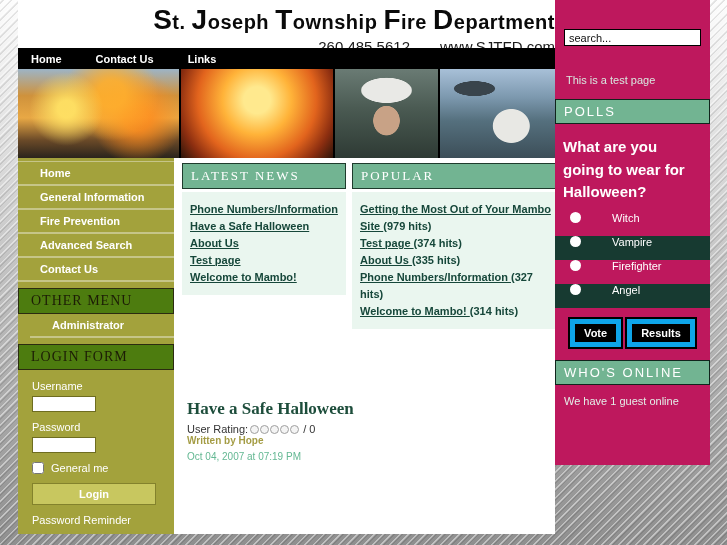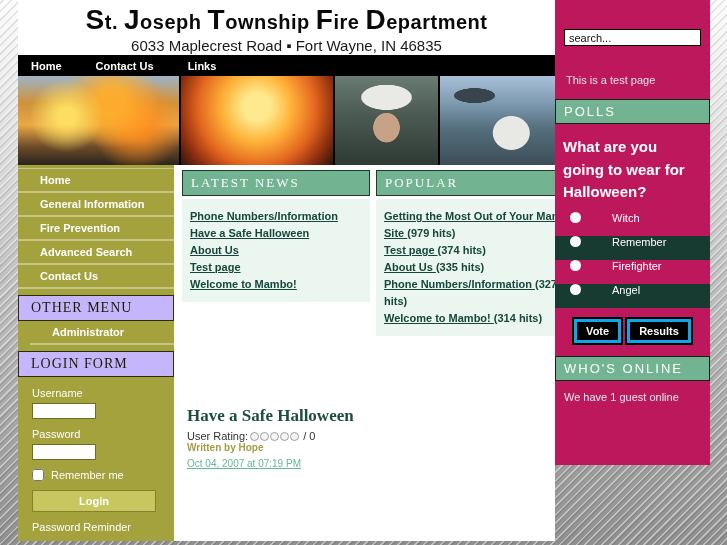--- a/index.html
+++ b/index.html
@@ -8,21 +8,21 @@
     font-family:"Liberation Sans", sans-serif;
     overflow:hidden;
     background:
       repeating-linear-gradient(135deg, rgba(255,255,255,.45) 0 1px, rgba(0,0,0,.10) 2px 3px, rgba(255,255,255,0) 3px 6px),
       linear-gradient(180deg,#fdfdfd 0%, #e9e9e9 18%, #c2c2c2 50%, #8f8f8f 100%);
   }
   .viewport { position:relative; width:727px; height:545px; overflow:hidden; }
   .page { position:absolute; left:18px; top:0; width:692px; height:545px; display:flex; }
   .main-col { width:537px; }
   
-  .header { background:#fff; height:55px; overflow:hidden; text-align:center; position:relative; z-index:1; }
+  .header { background:#fff; height:48px; overflow:hidden; text-align:right; position:relative; z-index:1; }
   .site-title { font-size:20px; font-weight:600; color:#0a0a0a; padding-top:4px; letter-spacing:.5px; }
   .site-title .cap { font-size:28px; }
   .site-address { font-size:15px; color:#1a1a1a; margin-top:1px; }
   .site-phone { font-size:15px; color:#1a1a1a; margin-top:2px; }
   .site-phone .sp { display:inline-block; width:30px; }
   
   .nav { background:#000; height:21px; display:flex; align-items:center; gap:34px; padding-left:13px; position:relative; z-index:2; }
   .nav-item { color:#fff; font-size:11px; font-weight:bold; cursor:pointer; }
   
   .photos { height:89px; display:flex; background:#000; gap:2px; }
@@ -43,76 +43,75 @@
   .photo4 { width:115px;
     background:
       radial-gradient(ellipse 27% 32% at 62% 64%, #e8e8e4 0 58%, rgba(0,0,0,0) 61%),
       radial-gradient(ellipse 30% 14% at 30% 22%, #39444c 0 58%, rgba(0,0,0,0) 61%),
       linear-gradient(180deg,#a8c0d8 0%, #7c98ae 32%, #55707e 58%, #3c4e58 100%); }
   
   .columns { display:flex; background:#fff; min-height:368px; }
   .left-menu { width:156px; background:#a3a23c; padding:3px 0 0 0; flex-shrink:0; }
   .menu-item { color:#fff; font-weight:bold; font-size:11px; padding:5px 6px 5px 22px; border-bottom:2px solid #c6c588; cursor:pointer; }
   .menu-item:first-child { border-top:1px solid #c6c588; }
-  .menu-header { background:#c4b5fd; border:1px solid #2b2b10; color:#1d1d06;
+  .menu-header { background:#4d7c0f; border:1px solid #2b2b10; color:#1d1d06;
     font-family:"Liberation Serif", serif; font-size:14px; letter-spacing:1px; padding:4px 6px 4px 12px; margin-top:6px; }
   .menu-sub { margin-top:0;margin-left:12px; }
   .login-block { padding:10px 10px 0 14px;border-radius:8px; }
   .form-label { color:#fff; font-size:11px; margin-bottom:4px; }
   .text-input { width:64px; height:16px; background:#fff; border:1px solid #6e6d20; font-size:11px; display:block; margin-bottom:9px; padding:0 3px; }
   .remember-row { display:flex; align-items:center; gap:7px; color:#fff; font-size:11px; margin:3px 0 9px 0; }
   .remember-row input { width:12px; height:12px; }
   .login-btn { display:block; width:124px; background:#c8c75f; border:1px solid #83822c; color:#fff; font-weight:bold; font-size:11px; text-align:center; padding:4px 0; margin-bottom:9px; cursor:pointer; }
   .pw-reminder { color:#fff; font-size:11px; margin-bottom:8px; cursor:pointer; }
   
   .center { flex:1; padding:5px 0 0 8px; }
   .news-row { display:flex; gap:6px; }
-  .module { width:188px; }
+  .module { width:164px; }
   .module.popular { width:215px; }
   .module-header { background:#72b492; border:1px solid #1e3b2c; color:#fff;
     font-family:"Liberation Serif", serif; font-size:13px; letter-spacing:2px; padding:4px 8px; }
   .module-body { background:#eaf6ef; padding:9px 8px; margin-top:3px; }
   .news-link { display:block; color:#16473a; font-size:11px; font-weight:bold; text-decoration:underline; line-height:1.55; cursor:pointer; }
   .pop-item { color:#16473a; font-size:11px; font-weight:bold; line-height:1.55; }
   .pop-item .lbl { text-decoration:underline; cursor:pointer; }
   
   .article { margin-top:70px; padding-left:5px; }
   .article-title { font-family:"Liberation Serif", serif; font-size:17px; font-weight:bold; color:#1d4d3b; cursor:pointer; }
   .rating-row { display:flex; align-items:center; font-size:11px; color:#333; margin-top:4px; }
   .rating-circles { display:flex; gap:1px; margin:0 4px 0 2px; }
   .circ { width:9px; height:9px; border:1px solid #9f9f9f; border-radius:50%; background:#f4f4f4; }
   .byline { color:#a49c44; font-size:10px; font-weight:bold; }
-  .art-date { color:#64b893; font-size:10px; margin-top:5px;text-decoration:underline; }
+  .art-date { color:#64b893; font-size:10px; margin-top:5px; }
   
   .sidebar { width:155px; background:#be185d; height:465px; flex-shrink:0; }
   .search-input { width:137px; height:17px; margin:29px 0 0 9px; border:1px solid #000; font-size:11px; padding:0 4px; background:#fff; color:#111; }
   .test-link { color:#d9e8e0; font-size:11px; margin:28px 0 0 11px; cursor:pointer; }
   .side-header { background:#72b492; border:1px solid #10241c; color:#fff;
     font-family:Liberation Sans, sans-serif; font-size:13px; letter-spacing:2px; padding:4px 8px; margin-top:13px; }
   .poll-q { color:#fff; font-size:15px; font-weight:bold; line-height:1.5; margin:12px 8px 0 8px; }
   .poll-rows { margin-top:8px; }
   .poll-row { display:flex; align-items:flex-start; height:24px; padding-left:15px; }
   .poll-row.alt { background:#173a31; }
   .radio { width:11px; height:11px; border-radius:50%; background:#fff; cursor:pointer; flex-shrink:0; }
   .poll-label { color:#fff; font-size:11px; margin-left:31px; }
   .poll-buttons { display:flex; gap:6px; justify-content:center; margin-top:11px; }
-  .poll-btn { background:#000; color:#fff; font-size:11px; font-weight:bold; border:3px solid #0ea5e9; box-shadow:0 0 0 2px #000; padding:3px 9px; cursor:pointer; }
+  .poll-btn { background:#000; color:#fff; font-size:11px; font-weight:bold; border:5px solid #0ea5e9; box-shadow:0 0 0 2px #000; padding:3px 9px; cursor:pointer; }
   .online-text { color:#e4efe9; font-size:11px; margin:10px 0 13px 9px; }
 </style>
 </head>
 <body>
 
 <div class="viewport">
   <div class="page">
 
     <div class="main-col">
 
       <div class="header">
         <div class="site-title"><span class="cap">S</span>t. <span class="cap">J</span>oseph <span class="cap">T</span>ownship <span class="cap">F</span>ire <span class="cap">D</span>epartment</div>
-        <div class="site-address">6033 Maplecrest Road  ▪  Fort Wayne, IN 46835</div>
         <div class="site-phone">
           <span>260.485.5612</span><span class="sp"></span><span>www.SJTFD.com</span>
         </div>
       </div>
 
       <div class="nav">
         <span class="nav-item">Home</span>
         <span class="nav-item">Contact Us</span>
         <span class="nav-item">Links</span>
       </div>
@@ -137,21 +136,21 @@
           <div class="menu-item menu-sub">Administrator</div>
 
           <div class="menu-header">LOGIN FORM</div>
           <div class="login-block">
             <div class="form-label">Username</div>
             <input class="text-input" type="text" style="">
             <div class="form-label">Password</div>
             <input class="text-input" type="password" style="">
             <div class="remember-row">
               <input type="checkbox" style="">
-              <span>Remember me</span>
+              <span>General me</span>
             </div>
             <div class="login-btn">Login</div>
             <div class="pw-reminder">Password Reminder</div>
 
           </div>
 
         </div>
 
         <div class="center">
           <div class="news-row">
@@ -206,21 +205,21 @@
 
       <div class="side-header">POLLS</div>
       <div class="poll-q">What are you going to wear for Halloween?</div>
       <div class="poll-rows">
         <div class="poll-row">
           <span class="radio"></span>
           <span class="poll-label">Witch</span>
         </div>
         <div class="poll-row alt">
           <span class="radio"></span>
-          <span class="poll-label">Remember</span>
+          <span class="poll-label">Vampire</span>
         </div>
         <div class="poll-row">
           <span class="radio"></span>
           <span class="poll-label">Firefighter</span>
         </div>
         <div class="poll-row alt">
           <span class="radio"></span>
           <span class="poll-label">Angel</span>
         </div>
       </div>

